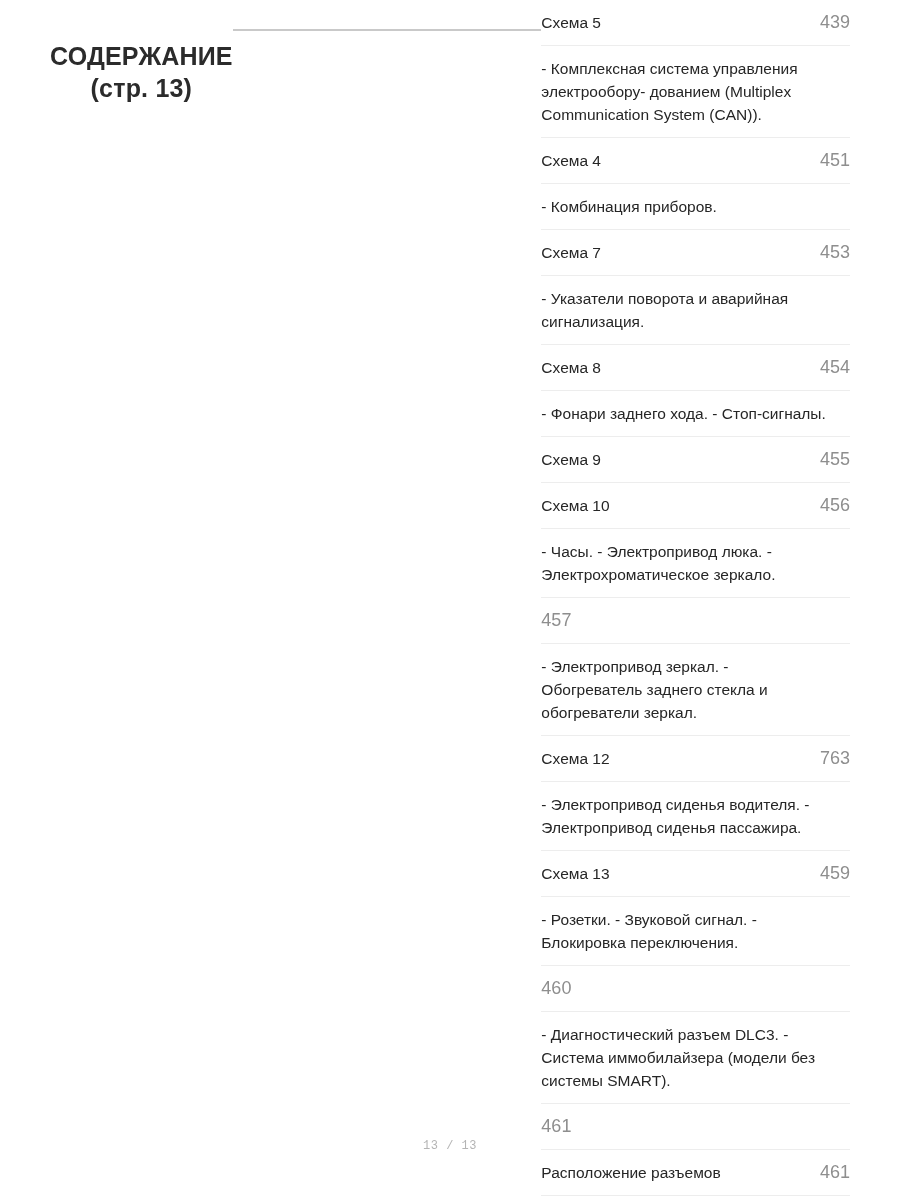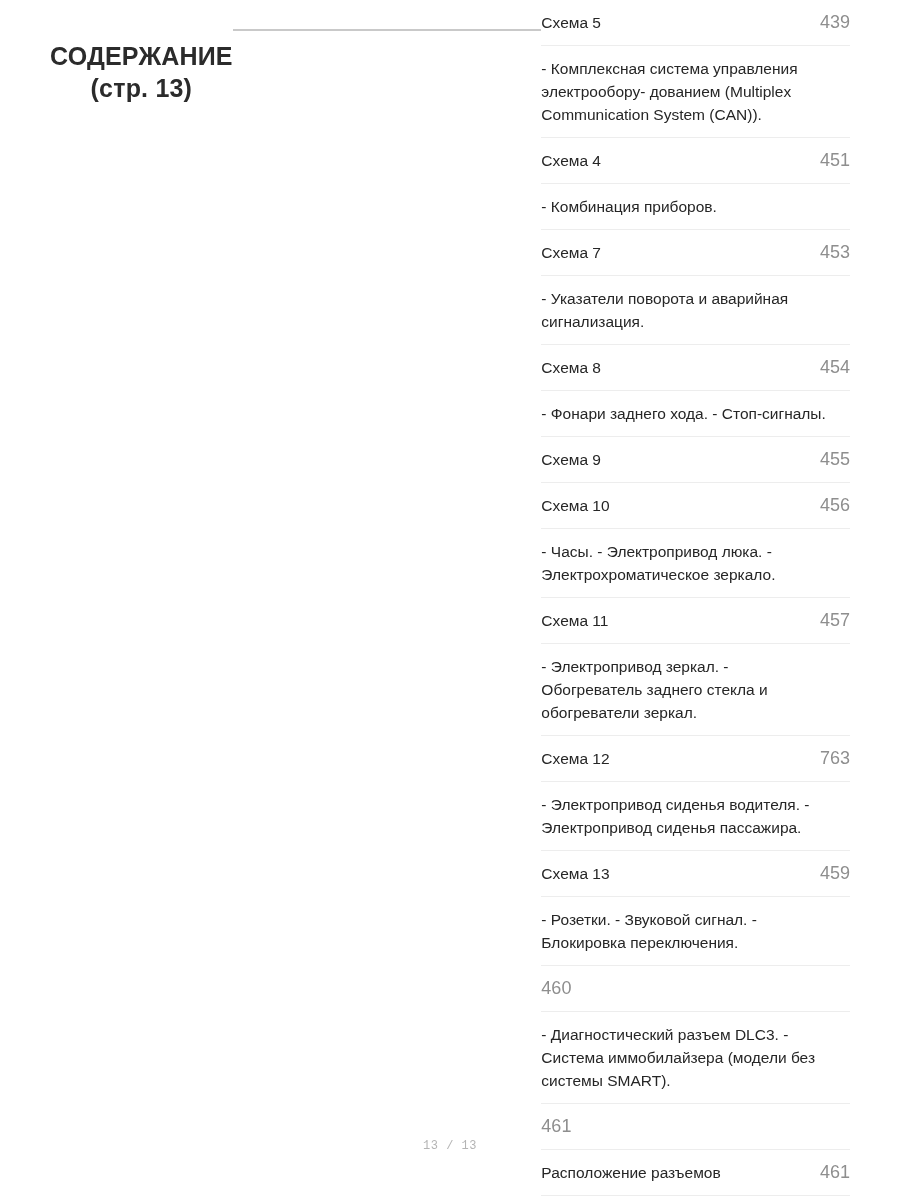--- a/index.html
+++ b/index.html
@@ -138,21 +138,20 @@
       </div>
       <div class="toc-row entry">
         <div class="toc-label">Схема 10</div>
         <div class="toc-page">456</div>
       </div>
       <div class="toc-row desc">
         <div class="toc-label">- Часы. - Электропривод люка. - Электрохроматическое зеркало.</div>
         <div class="toc-page"></div>
       </div>
       <div class="toc-row entry">
-        <div class="toc-label">Схема 11</div>
         <div class="toc-page">457</div>
       </div>
       <div class="toc-row desc">
         <div class="toc-label">- Электропривод зеркал. - Обогреватель заднего стекла и обогреватели зеркал.</div>
         <div class="toc-page"></div>
       </div>
       <div class="toc-row entry">
         <div class="toc-label">Схема 12</div>
         <div class="toc-page">763</div>
       </div>

